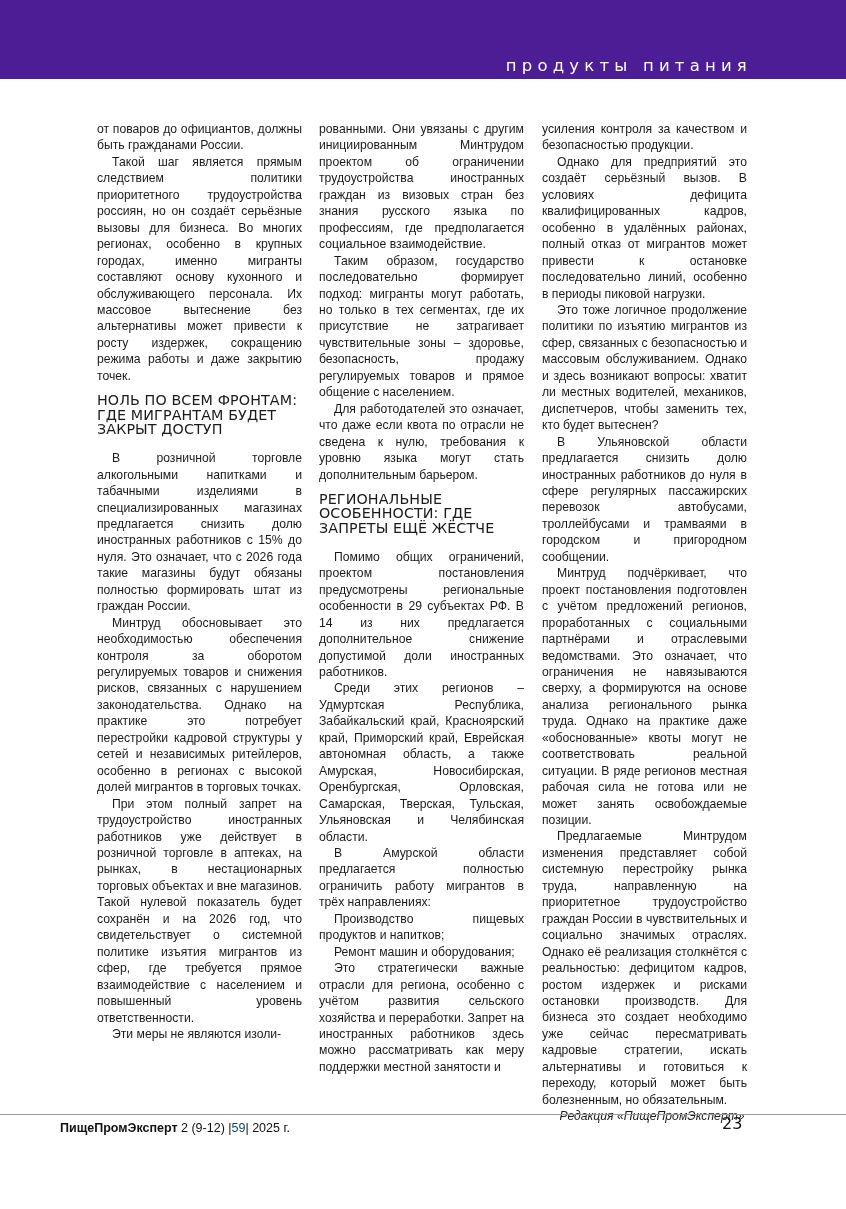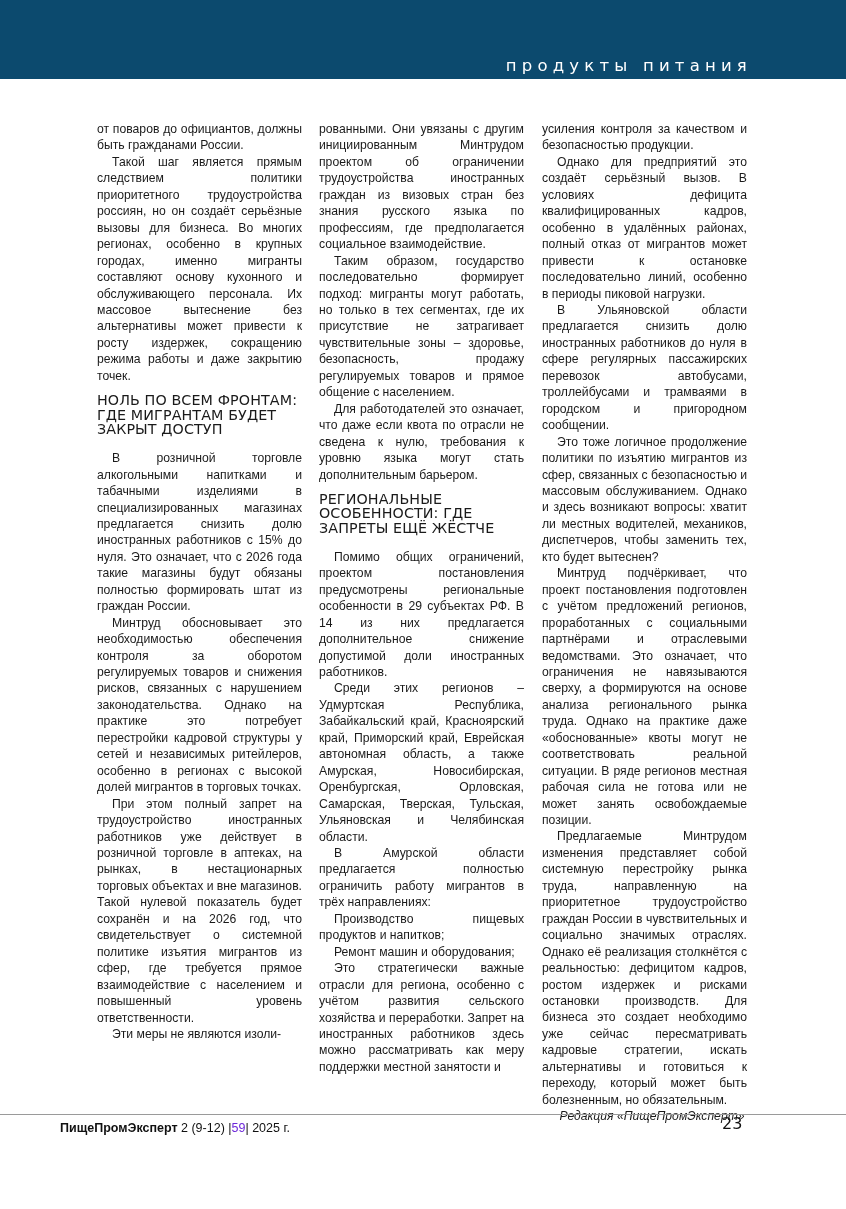--- a/index.html
+++ b/index.html
@@ -1,34 +1,34 @@
 <!DOCTYPE html>
 <html><head>
   <meta charset="utf-8">
   <style>
     html, body { margin: 0; padding: 0; background: #ffffff; }
     body { width: 846px; height: 1209px; position: relative; overflow: hidden;
            font-family: "Liberation Sans", "DejaVu Sans", sans-serif; color: #1a1a1a; }
-    .header-band { position: absolute; left: 0; top: 0; width: 846px; height: 79px; background: #0c4a6e; }
+    .header-band { position: absolute; left: 0; top: 0; width: 846px; height: 79px; background: #4c1d95; }
     .section-title { position: absolute; right: 94px; top: 56px; color: #ffffff; font-size: 16.5px;
                      letter-spacing: 5.2px; font-family: "DejaVu Sans", sans-serif; font-weight: normal; }
     .columns { position: absolute; top: 121px; left: 97px; width: 652px; height: 980px; }
     .col { position: absolute; top: 0; width: 205px; font-size: 12.2px; line-height: 16.45px; }
     .col.c1 { left: 0; }
     .col.c2 { left: 222px; }
     .col.c3 { left: 445px; }
     .col p { margin: 0; text-align: justify; text-indent: 15px; hyphens: none; }
     .col p.noindent { text-indent: 0; }
     .col h3 { margin: 4px 0 14px 0; font-weight: normal; font-size: 14.3px; line-height: 14.3px;
               text-transform: uppercase; letter-spacing: 0.1px; font-family: "DejaVu Sans", sans-serif; }
     .col .signature { text-align: center; font-style: italic; margin: 0; }
     .footer-line { position: absolute; left: 0; top: 1114px; width: 846px; height: 1px; background: #9a9a9a; }
     .footer-left { position: absolute; left: 60px; top: 1121px; font-size: 12.5px; color: #111; }
     .footer-left .mag { font-weight: bold; }
-    .footer-left .red { color: #6d28d9; }
+    .footer-left .red { color: #0c4a6e; }
     .page-number { position: absolute; left: 722px; top: 1114px; font-size: 16px; color: #111;
                    font-family: "DejaVu Sans", sans-serif; }
   </style>
 </head>
 <body>
 
 <div class="header-band">
   <div class="section-title">продукты питания</div>
 </div>
 
@@ -52,22 +52,22 @@
     <p>Среди этих регионов – Удмуртская Республика, Забайкальский край, Красноярский край, Приморский край, Еврейская автономная область, а также Амурская, Новосибирская, Оренбургская, Орловская, Самарская, Тверская, Тульская, Ульяновская и Челябинская области.</p>
     <p>В Амурской области предлагается полностью ограничить работу мигрантов в трёх направлениях:</p>
     <p>Производство пищевых продуктов и напитков;</p>
     <p>Ремонт машин и оборудования;</p>
     <p>Это стратегически важные отрасли для региона, особенно с учётом развития сельского хозяйства и переработки. Запрет на иностранных работников здесь можно рассматривать как меру поддержки местной занятости и</p>
   </div>
 
   <div class="col c3">
     <p class="noindent">усиления контроля за качеством и безопасностью продукции.</p>
     <p>Однако для предприятий это создаёт серьёзный вызов. В условиях дефицита квалифицированных кадров, особенно в удалённых районах, полный отказ от мигрантов может привести к остановке последовательно линий, особенно в периоды пиковой нагрузки.</p>
+    <p>Это тоже логичное продолжение политики по изъятию мигрантов из сфер, связанных с безопасностью и массовым обслуживанием. Однако и здесь возникают вопросы: хватит ли местных водителей, механиков, диспетчеров, чтобы заменить тех, кто будет вытеснен?</p>
     <p>В Ульяновской области предлагается снизить долю иностранных работников до нуля в сфере регулярных пассажирских перевозок автобусами, троллейбусами и трамваями в городском и пригородном сообщении.</p>
-    <p>Это тоже логичное продолжение политики по изъятию мигрантов из сфер, связанных с безопасностью и массовым обслуживанием. Однако и здесь возникают вопросы: хватит ли местных водителей, механиков, диспетчеров, чтобы заменить тех, кто будет вытеснен?</p>
     <p>Минтруд подчёркивает, что проект постановления подготовлен с учётом предложений регионов, проработанных с социальными партнёрами и отраслевыми ведомствами. Это означает, что ограничения не навязываются сверху, а формируются на основе анализа регионального рынка труда. Однако на практике даже «обоснованные» квоты могут не соответствовать реальной ситуации. В ряде регионов местная рабочая сила не готова или не может занять освобождаемые позиции.</p>
     <p>Предлагаемые Минтрудом изменения представляет собой системную перестройку рынка труда, направленную на приоритетное трудоустройство граждан России в чувствительных и социально значимых отраслях. Однако её реализация столкнётся с реальностью: дефицитом кадров, ростом издержек и рисками остановки производств. Для бизнеса это создает необходимо уже сейчас пересматривать кадровые стратегии, искать альтернативы и готовиться к переходу, который может быть болезненным, но обязательным.</p>
     <p class="signature">Редакция «ПищеПромЭксперт»</p>
   </div>
 </div>
 
 <div class="footer-line"></div>
 <div class="footer-left">
   <span class="mag">ПищеПромЭксперт</span><span> 2 (9-12) |</span><span class="red">59</span><span>| 2025 г.</span>
 </div>

